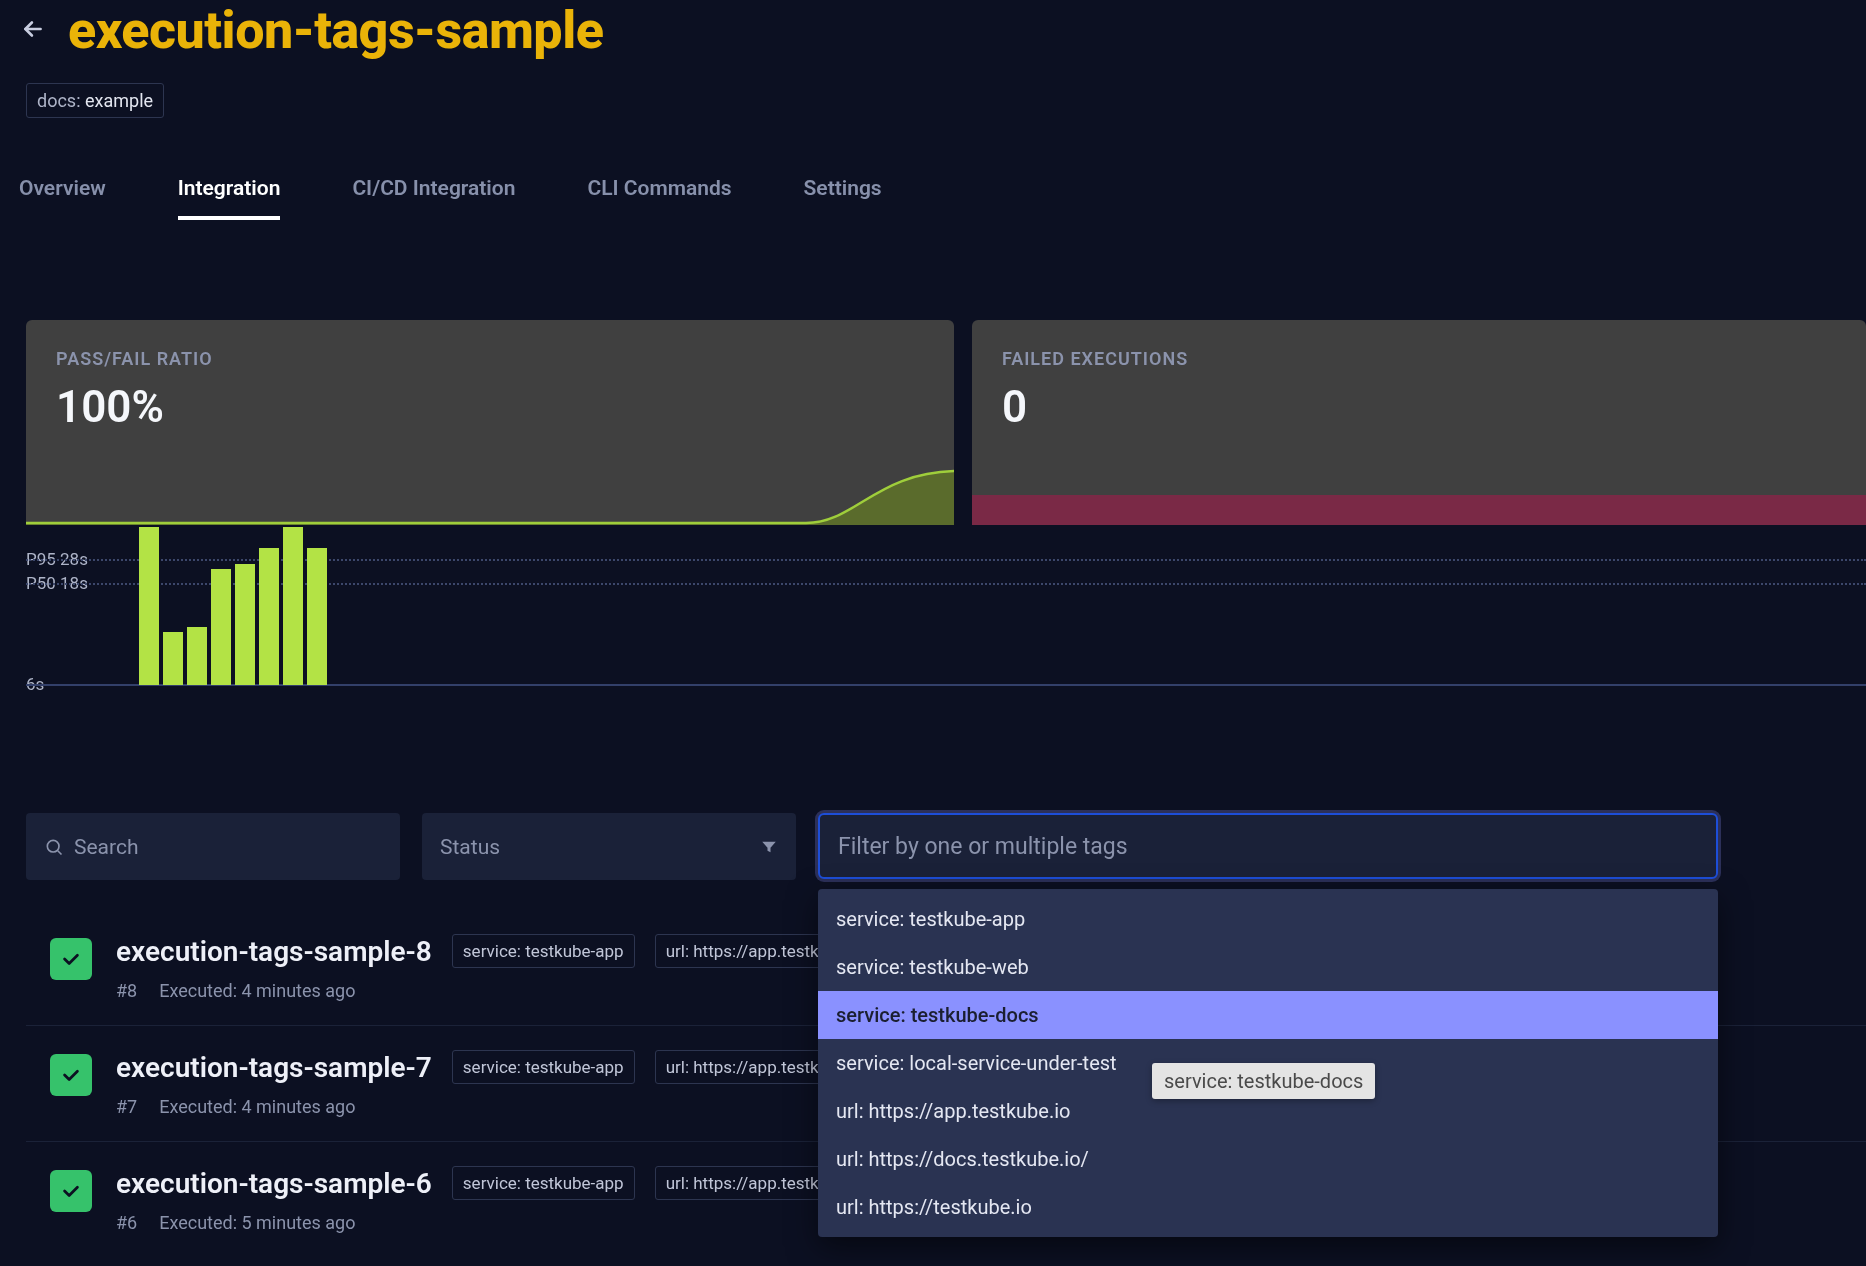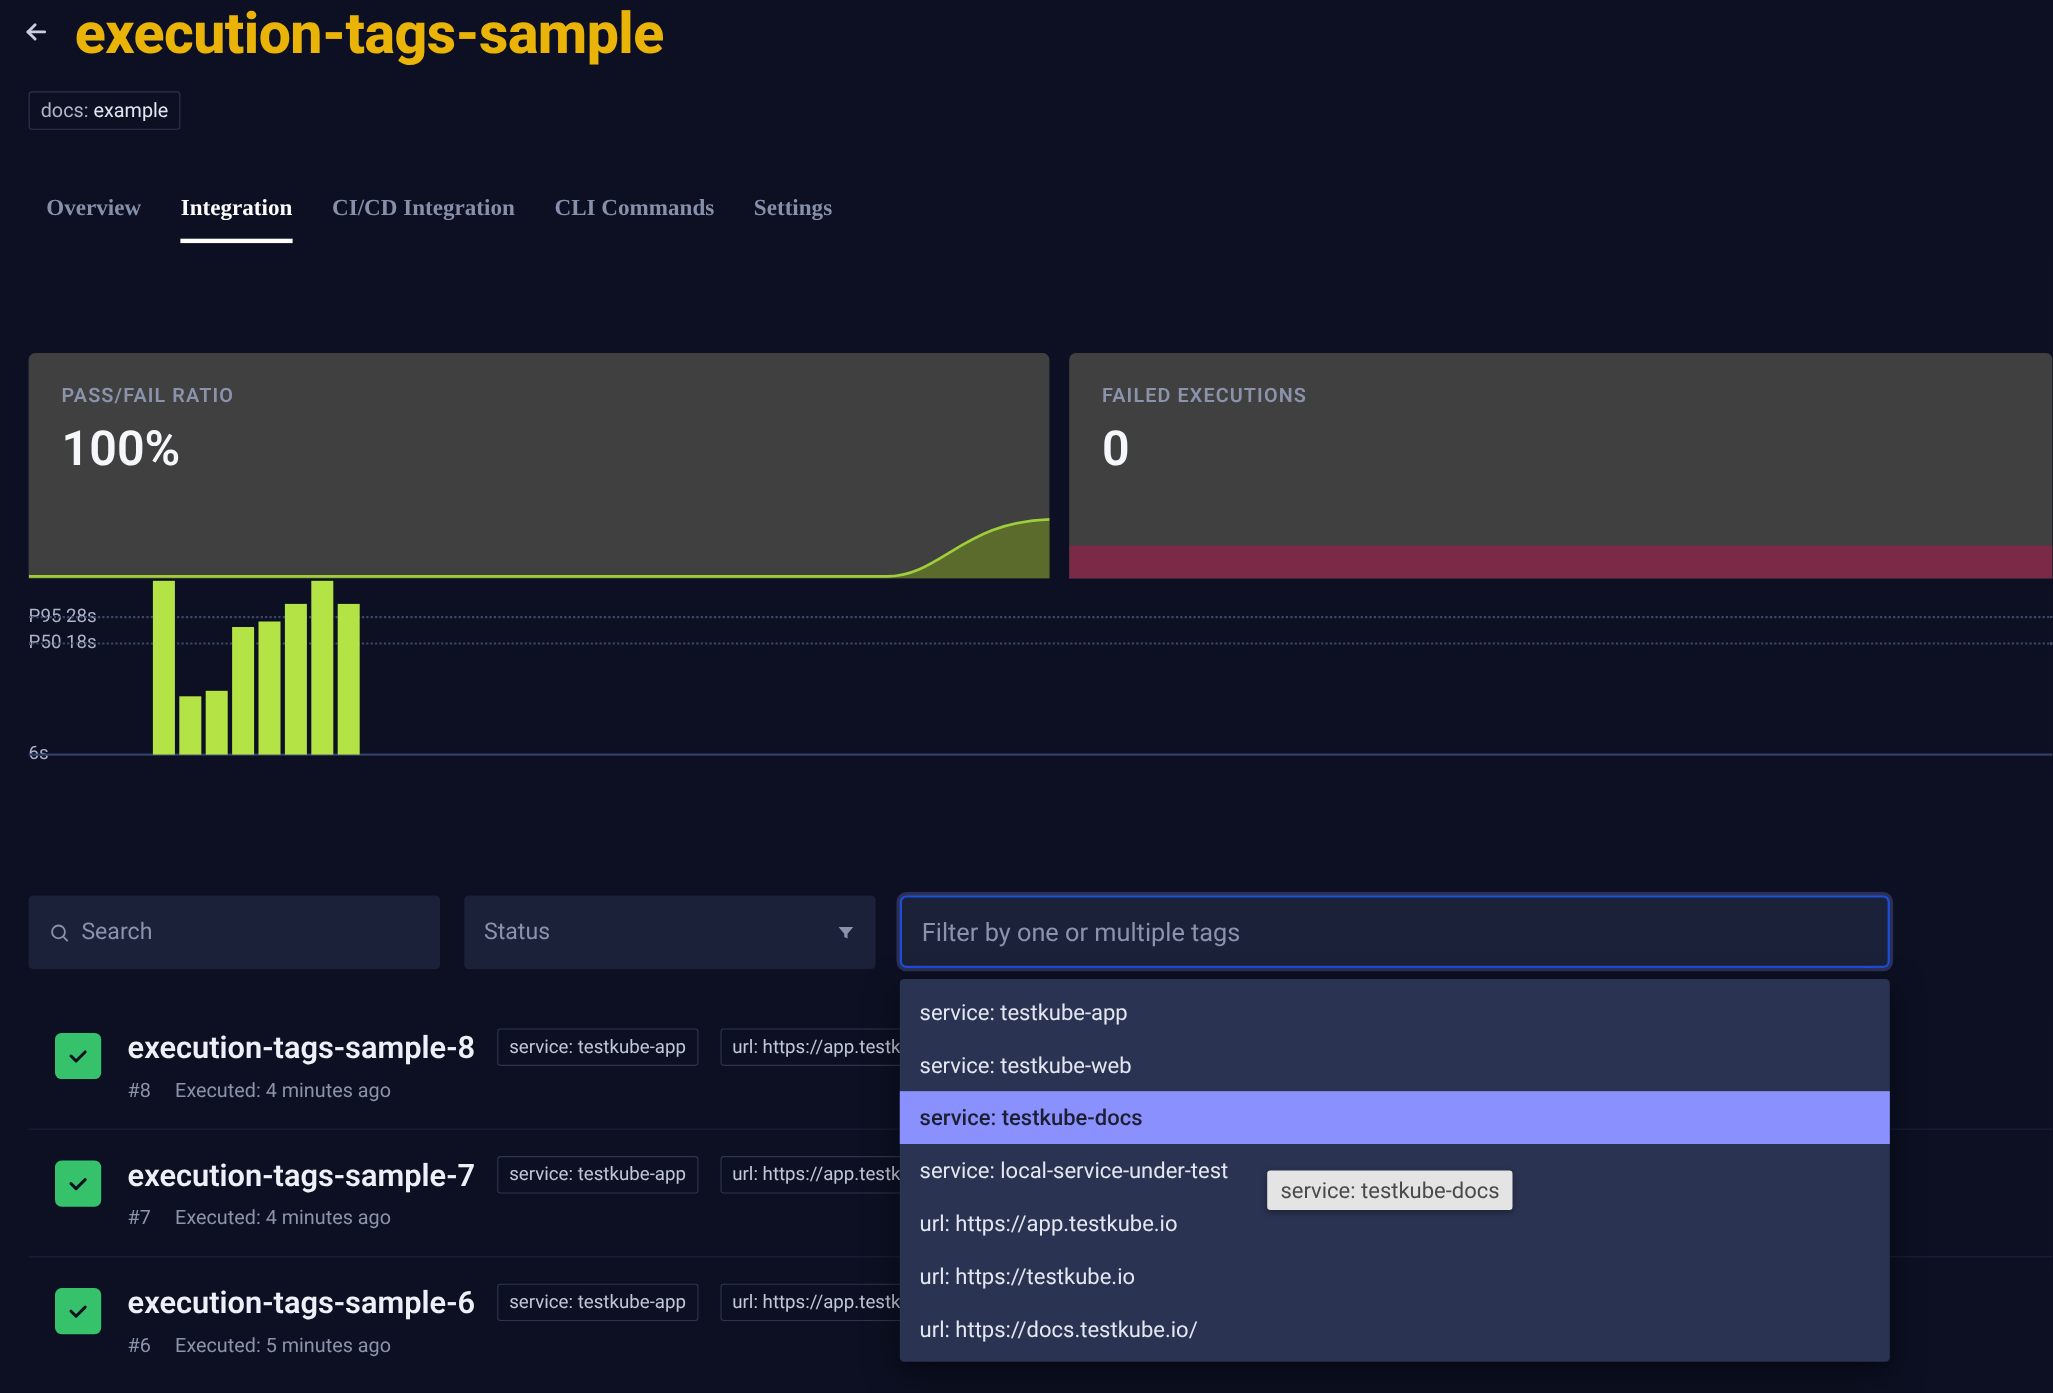--- a/index.html
+++ b/index.html
@@ -23,21 +23,21 @@
     margin: 22px 0 0 26px;
     padding: 6px 10px;
     border: 1px solid #2d3550;
     border-radius: 3px;
     font-size: 18px;
     color: #aeb4c8;
   }
   .tag-chip .tag-v { color: #e3e6f0; }
 
   
-  .tabs { display: flex; gap: 36px; margin: 58px 0 0 42px; font-family: Liberation Serif, serif; }
+  .tabs { display: flex; gap: 72px; margin: 58px 0 0 19px; }
   .tab { font-size: 21px; color: #8790ab; font-weight: 600; padding-bottom: 16px; cursor: pointer; }
   .tab.active { color: #ffffff; border-bottom: 4px solid #ffffff; }
 
   
   .cards { display: flex; gap: 18px; margin: 100px 0 0 26px; }
   .card {
     background: #404040;
     border-radius: 6px 6px 0 0;
     padding: 28px 30px 0 30px;
     height: 205px;
@@ -207,22 +207,22 @@
     <div class="tag-filter-wrap">
       <div class="tag-filter">
         <span>Filter by one or multiple tags</span>
       </div>
       <div class="dropdown">
           <div class="dd-item">service: testkube-app</div>
           <div class="dd-item">service: testkube-web</div>
           <div class="dd-item hl">service: testkube-docs</div>
           <div class="dd-item">service: local-service-under-test</div>
           <div class="dd-item">url: https://app.testkube.io</div>
+          <div class="dd-item">url: https://docs.testkube.io/</div>
           <div class="dd-item">url: https://testkube.io</div>
-          <div class="dd-item">url: https://docs.testkube.io/</div>
         </div>
       <div class="tooltip">service: testkube-docs</div>
     </div>
   </div>
 
   
   <div class="exec-list">
       <div class="exec-row">
         <div class="run-status">
           <svg width="22" height="22" viewBox="0 0 24 24" fill="none" stroke-width="3" stroke-linecap="round" stroke-linejoin="round">

